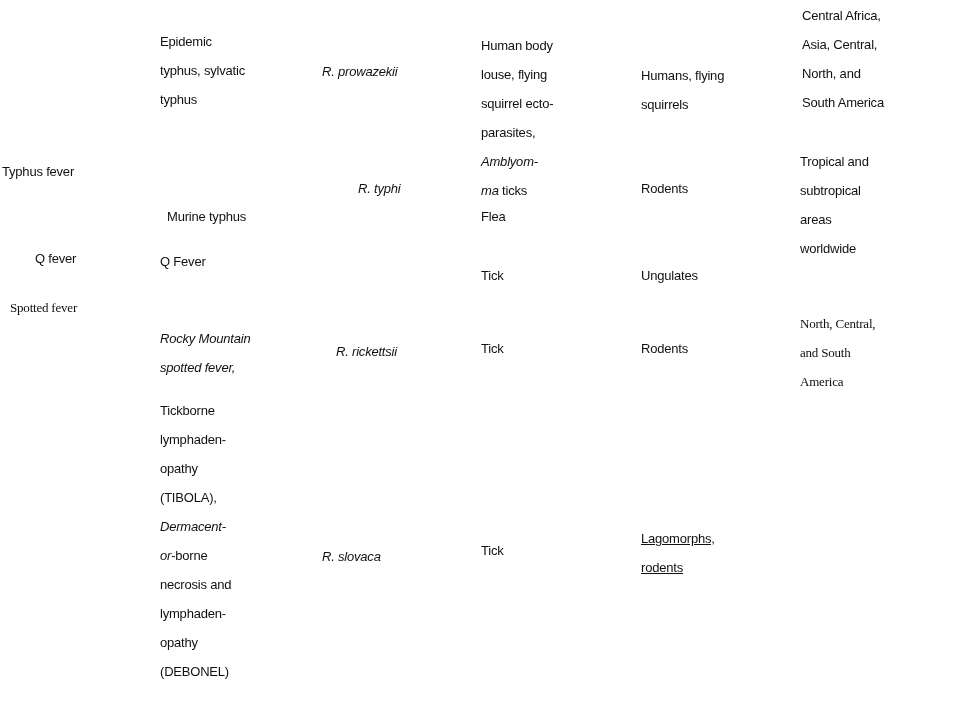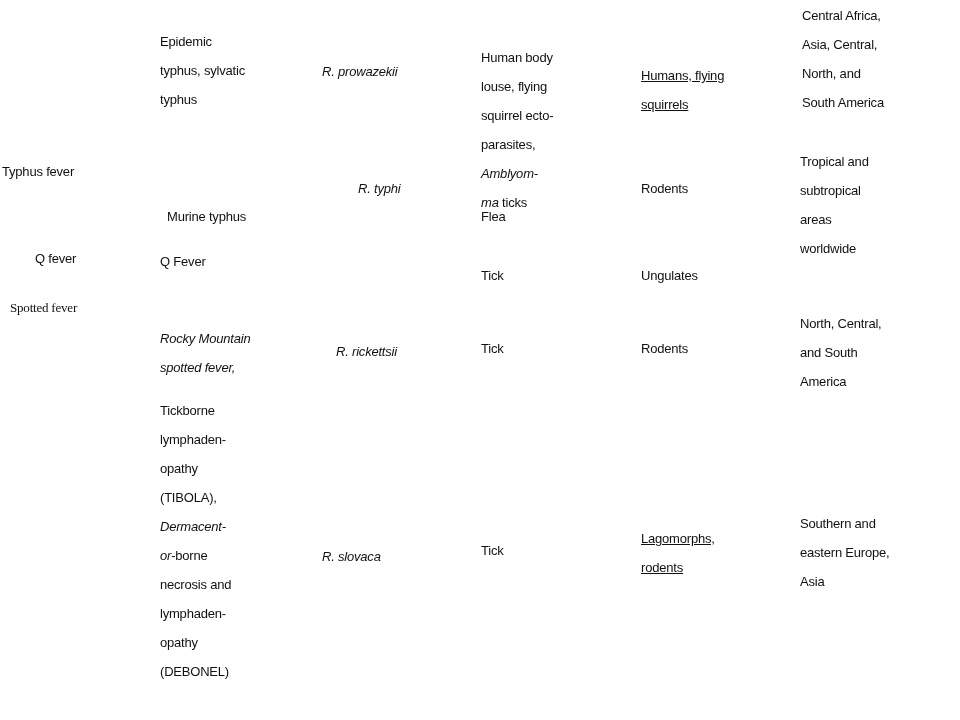--- a/index.html
+++ b/index.html
@@ -36,37 +36,37 @@
   .c-dis-rmsf       { left: 160px; top: 324px; width: 180px; font-style: italic; }
   .c-dis-tibola     { left: 160px; top: 396px; width: 165px; }
 
   
   .c-ag-prowazekii  { left: 322px; top: 57px; text-align: right;  }
   .c-ag-typhi       { left: 334px; top: 174px; margin-left: 24px; }
   .c-ag-rickettsii  { left: 336px; top: 337px; }
   .c-ag-slovaca     { left: 322px; top: 542px; }
 
   
-  .c-vec-row1       { left: 481px; top: 31px;  width: 155px; margin-top: 12px; }
+  .c-vec-row1       { left: 481px; top: 31px;  width: 155px; }
   .c-vec-flea       { left: 481px; top: 202px; }
   .c-vec-tick3      { left: 481px; top: 261px; }
   .c-vec-tick4      { left: 481px; top: 334px; }
   .c-vec-tick5      { left: 481px; top: 536px; }
 
   
-  .c-res-row1       { left: 641px; top: 61px;  width: 165px; text-decoration: underline; }
+  .c-res-row1       { left: 641px; top: 61px;  width: 165px; }
   .c-res-rodents2   { left: 641px; top: 174px; }
   .c-res-ungulates  { left: 641px; top: 261px; }
   .c-res-rodents4   { left: 641px; top: 334px; }
   .c-res-lagomorphs { left: 641px; top: 524px; width: 150px; text-decoration: underline; }
 
   
   .c-dist-row1      { left: 802px; top: 1px;   width: 158px; }
   .c-dist-row2      { left: 800px; top: 147px; width: 145px; }
-  .c-dist-row4      { left: 800px; top: 309px; width: 155px; }
+  .c-dist-row4      { left: 800px; top: 309px; width: 155px; font-family: Liberation Serif, serif; }
   .c-dist-row5      { left: 800px; top: 509px; width: 160px; }
 </style>
 </head>
 <body>
 
 <div id="slide">
 
   <div class="cell c-group-typhus">Typhus fever</div>
   <div class="cell c-group-q">Q fever</div>
   <div class="cell c-group-spotted">Spotted fever</div>
@@ -117,17 +117,14 @@
 Asia, Central,
 North, and
 South America</div>
   <div class="cell c-dist-row2">Tropical and
 subtropical
 areas
 worldwide</div>
   <div class="cell c-dist-row4">North, Central,
 and South
 America</div>
-  <div class="cell c-dist-row5">Southern and
-eastern Europe,
-Asia</div>
 
 </div>
 
 </body></html>

